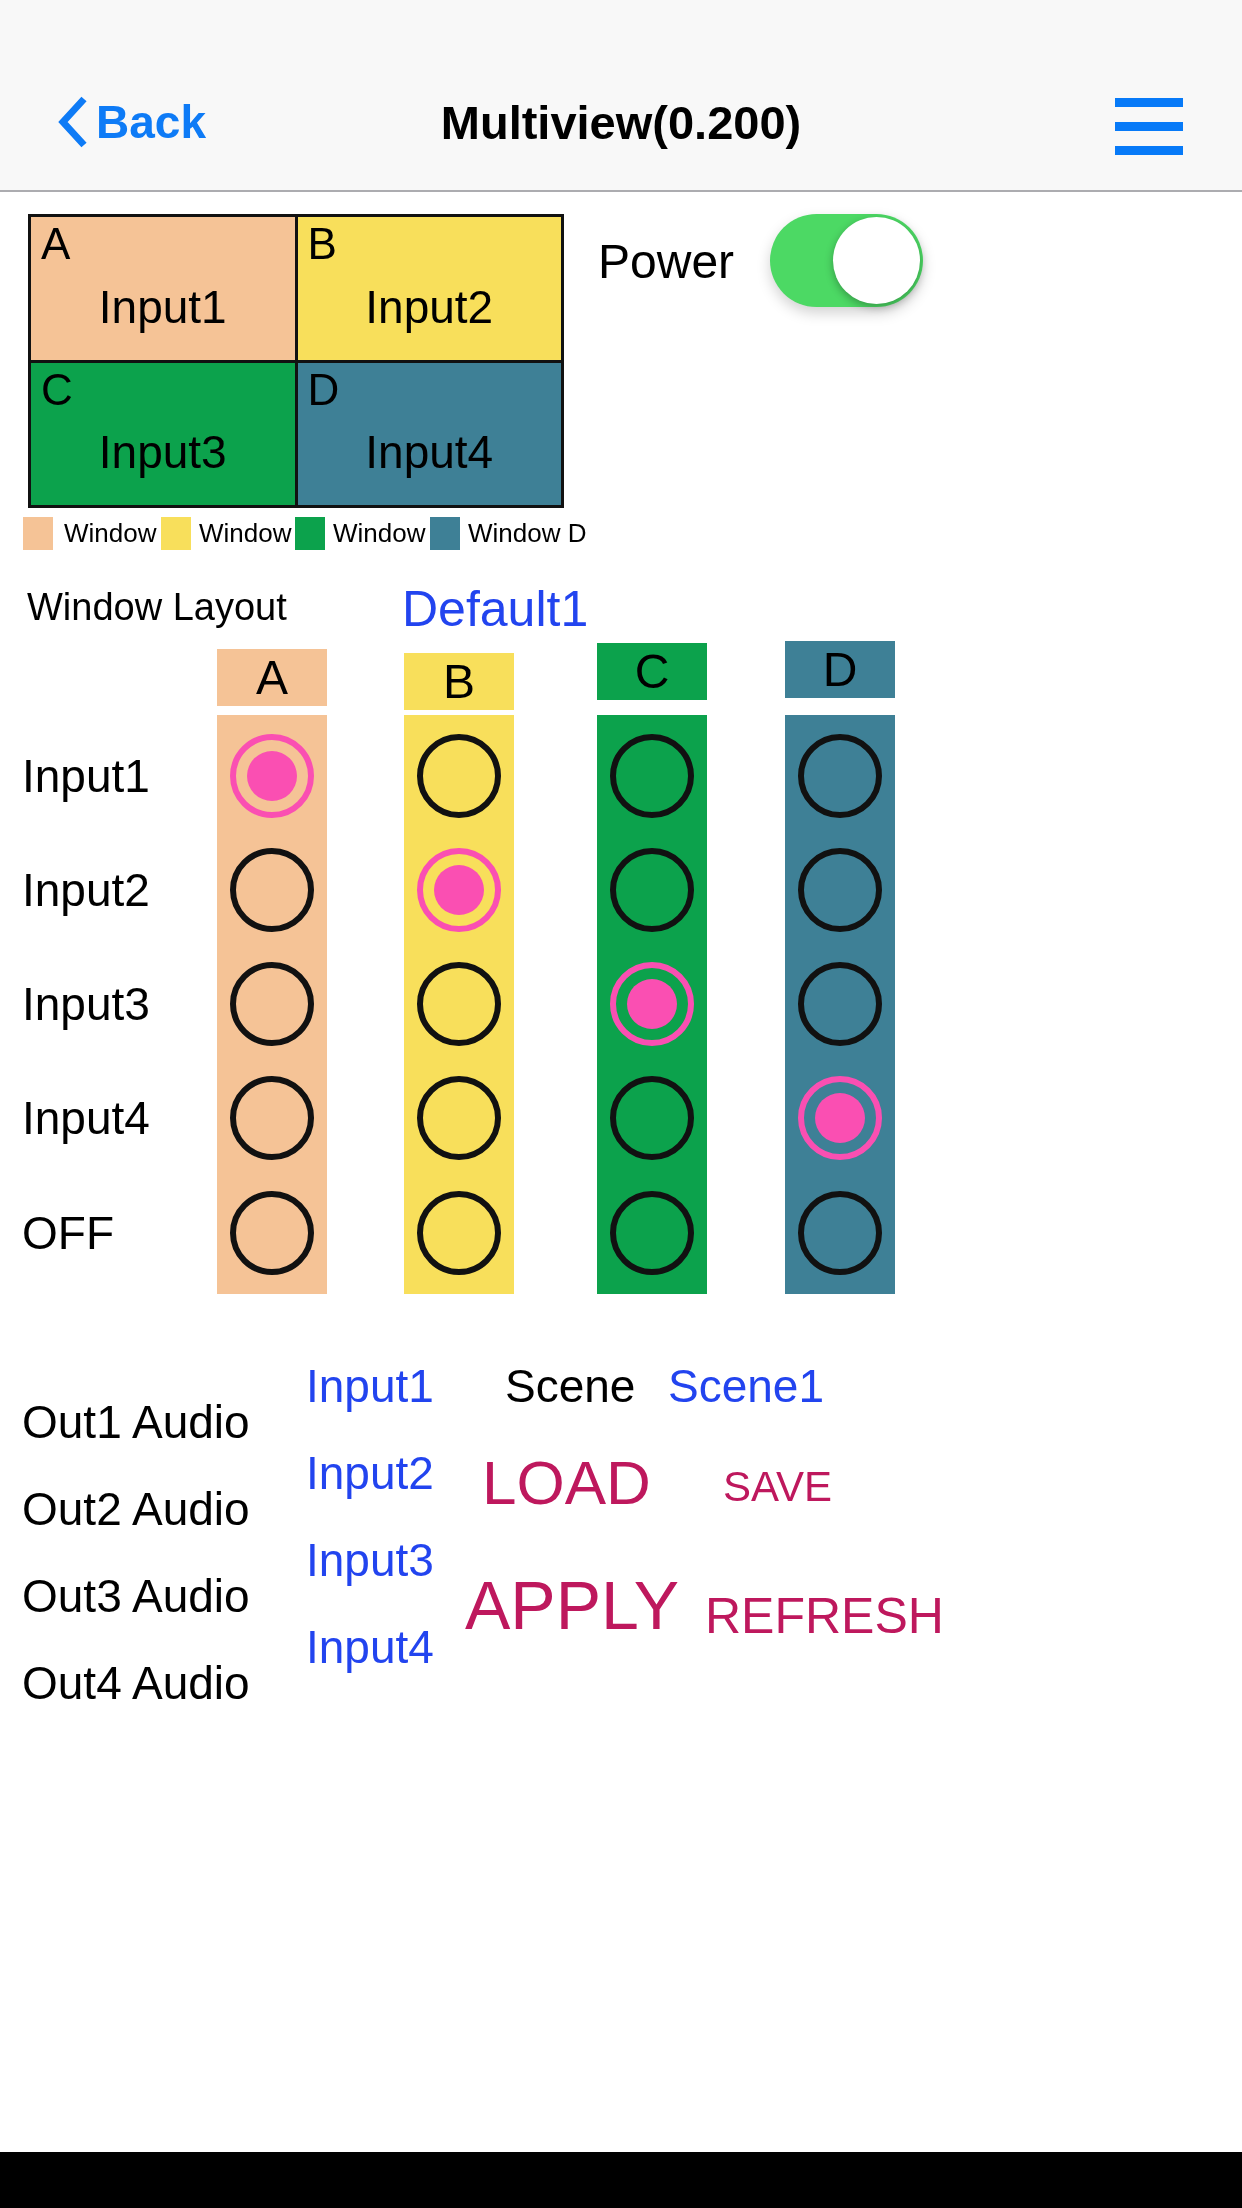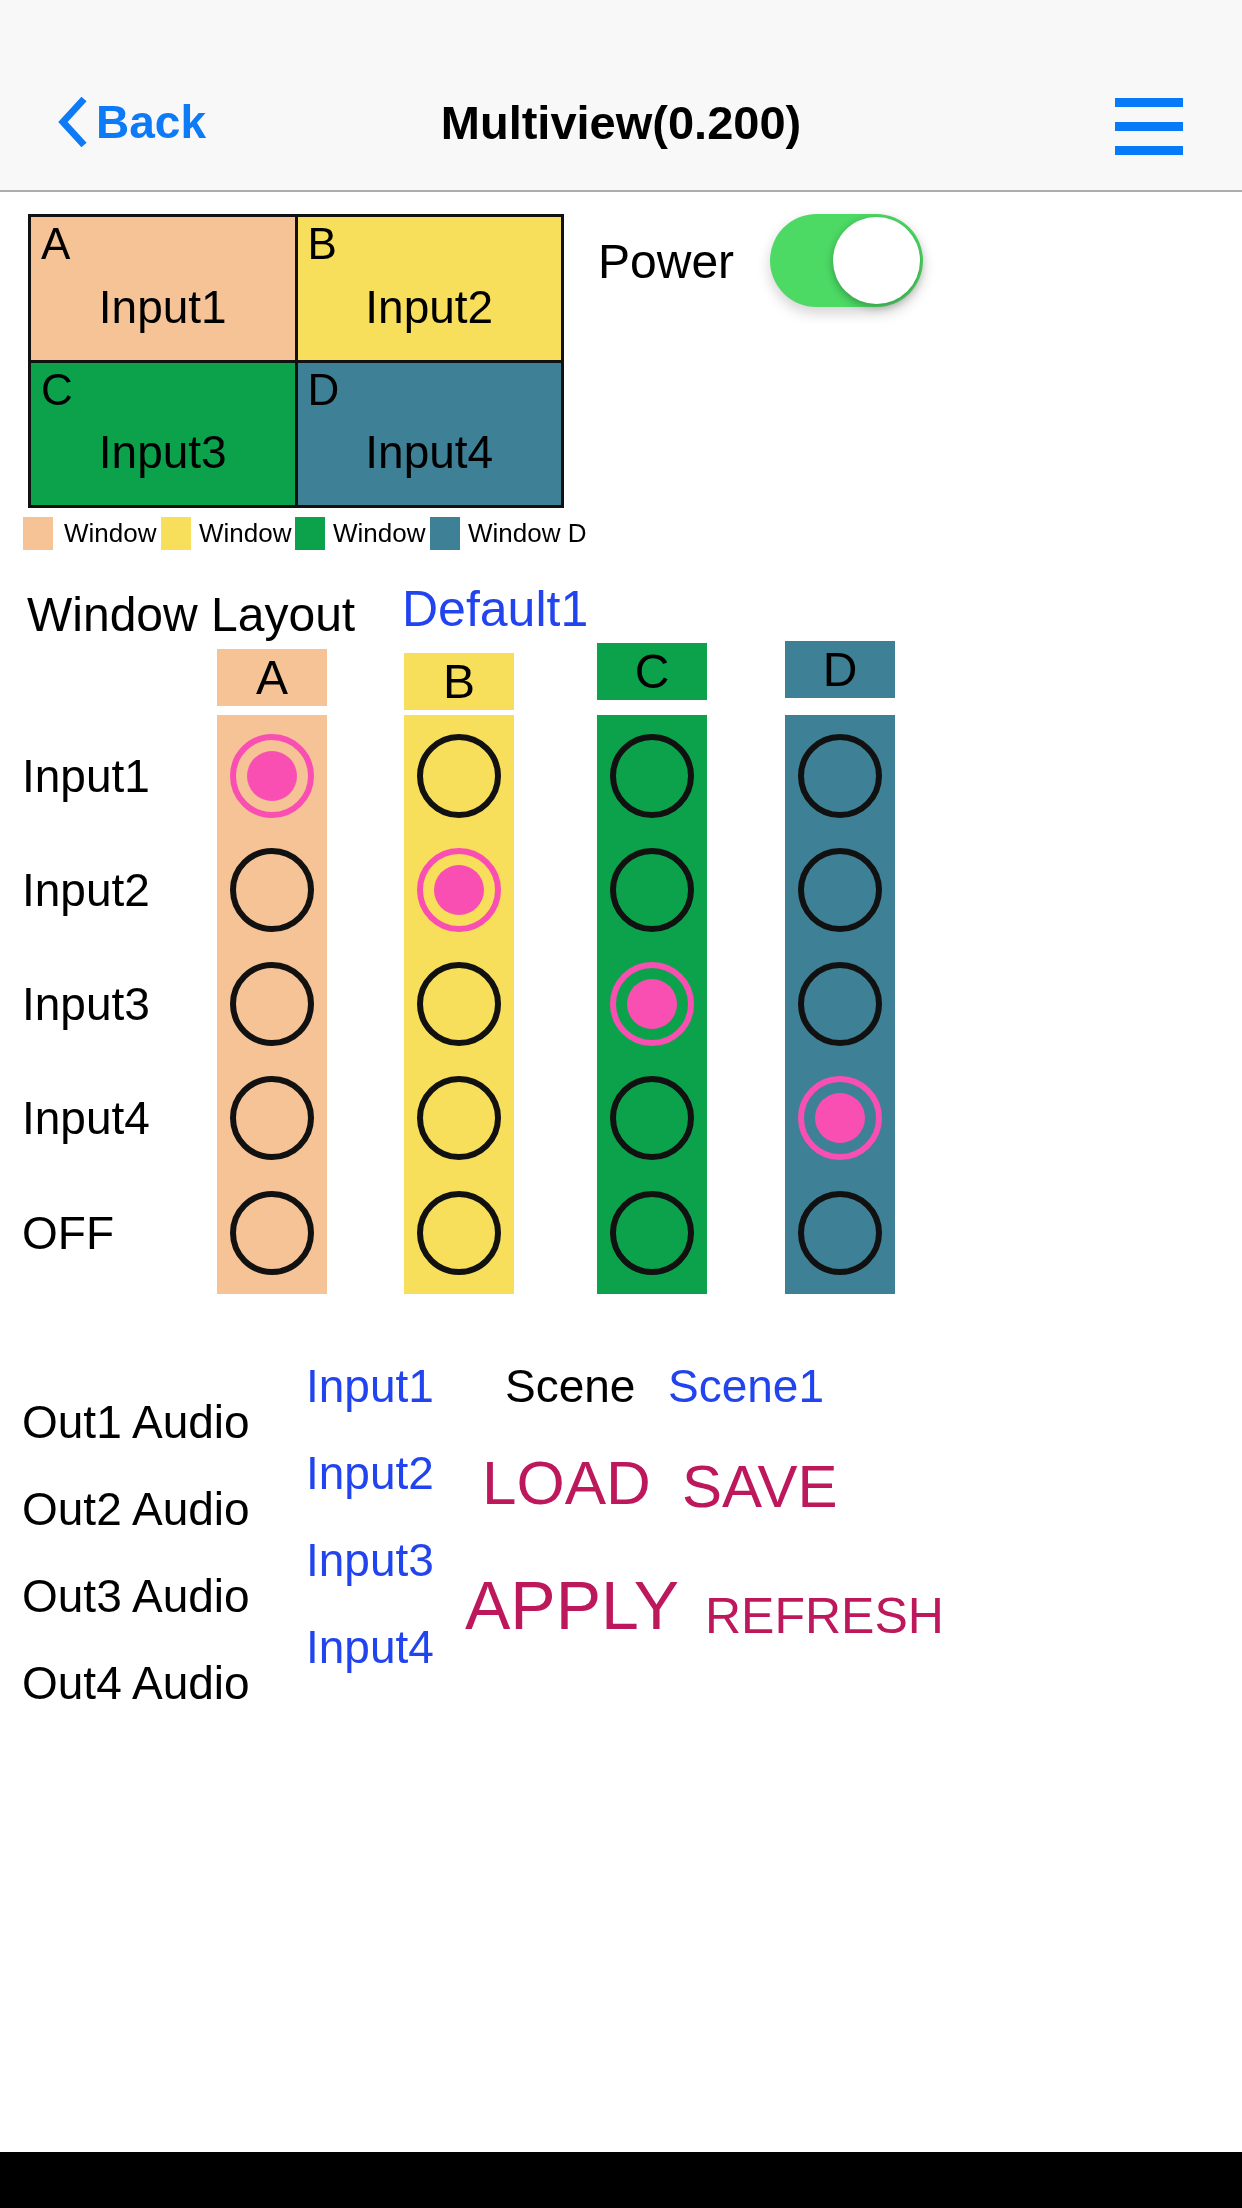--- a/index.html
+++ b/index.html
@@ -41,21 +41,21 @@
   .power-label{position:absolute;left:598px;top:234px;font-size:48px;line-height:56px;color:#000;}
   .toggle{position:absolute;left:770px;top:214px;width:153px;height:93px;border-radius:47px;background:#4CD964;box-shadow:0 6px 14px rgba(0,0,0,0.18);cursor:pointer;}
   .toggle-knob{position:absolute;right:3px;top:3px;width:87px;height:87px;border-radius:50%;background:#fff;box-shadow:0 3px 8px rgba(0,0,0,0.3);}
 
   
   .legend{position:absolute;left:0;top:515px;width:1242px;height:38px;}
   .lswatch{position:absolute;top:2px;width:30px;height:33px;}
   .llabel{position:absolute;top:2px;font-size:26px;line-height:33px;color:#000;}
 
   
-  .wl-label{position:absolute;left:27px;top:576px;font-size:48px;line-height:62px;color:#000;margin-top:8px;}
+  .wl-label{position:absolute;left:27px;top:576px;font-size:38px;line-height:62px;color:#000;}
   .wl-value{position:absolute;left:402px;top:580px;font-size:50px;line-height:58px;color:#2244EF;cursor:pointer;}
 
   
   .colheader{position:absolute;width:110px;height:57px;text-align:center;font-size:48px;line-height:57px;color:#000;}
   .colstrip{position:absolute;top:715px;width:110px;height:579px;}
   .rowlabel{position:absolute;left:22px;font-size:46px;line-height:54px;color:#000;}
   .radio{position:absolute;left:13px;width:84px;height:84px;box-sizing:border-box;border:6px solid #111;border-radius:50%;cursor:pointer;}
   .radio.selected{border-color:#FA4FB2;}
   .radio.selected::after{content:"";position:absolute;left:11px;top:11px;width:50px;height:50px;border-radius:50%;background:#FA4FB2;}
   .r0{top:19px;} .r1{top:133px;} .r2{top:247px;} .r3{top:361px;} .r4{top:476px;}
@@ -63,21 +63,21 @@
   
   .col-a{background:#F5C396;} .col-b{background:#F8DF5B;} .col-c{background:#0CA24C;} .col-d{background:#3E8096;}
 
   
   .out-label{position:absolute;left:22px;font-size:46px;line-height:56px;color:#000;margin-top:36px;}
   .out-value{position:absolute;left:306px;font-size:46px;line-height:56px;color:#2244EF;cursor:pointer;}
   .scene-label{position:absolute;left:505px;top:1358px;font-size:46px;line-height:56px;color:#000;}
   .scene-value{position:absolute;left:668px;top:1358px;font-size:46px;line-height:56px;color:#2244EF;cursor:pointer;}
   .btn{position:absolute;color:#be185d;cursor:pointer;}
   .btn-load{left:482px;top:1448px;font-size:62px;line-height:70px;}
-  .btn-save{left:682px;top:1452px;font-size:60px;line-height:70px;}
+  .btn-save{left:723px;top:1452px;font-size:42px;line-height:70px;}
   .btn-apply{left:465px;top:1566px;font-size:68px;line-height:78px;}
   .btn-refresh{left:705px;top:1586px;font-size:50px;line-height:60px;}
 
   .homebar{position:absolute;left:0;top:2152px;width:1242px;height:56px;background:#000;}
 </style>
 </head>
 <body>
 
 <div id="screen">
 

